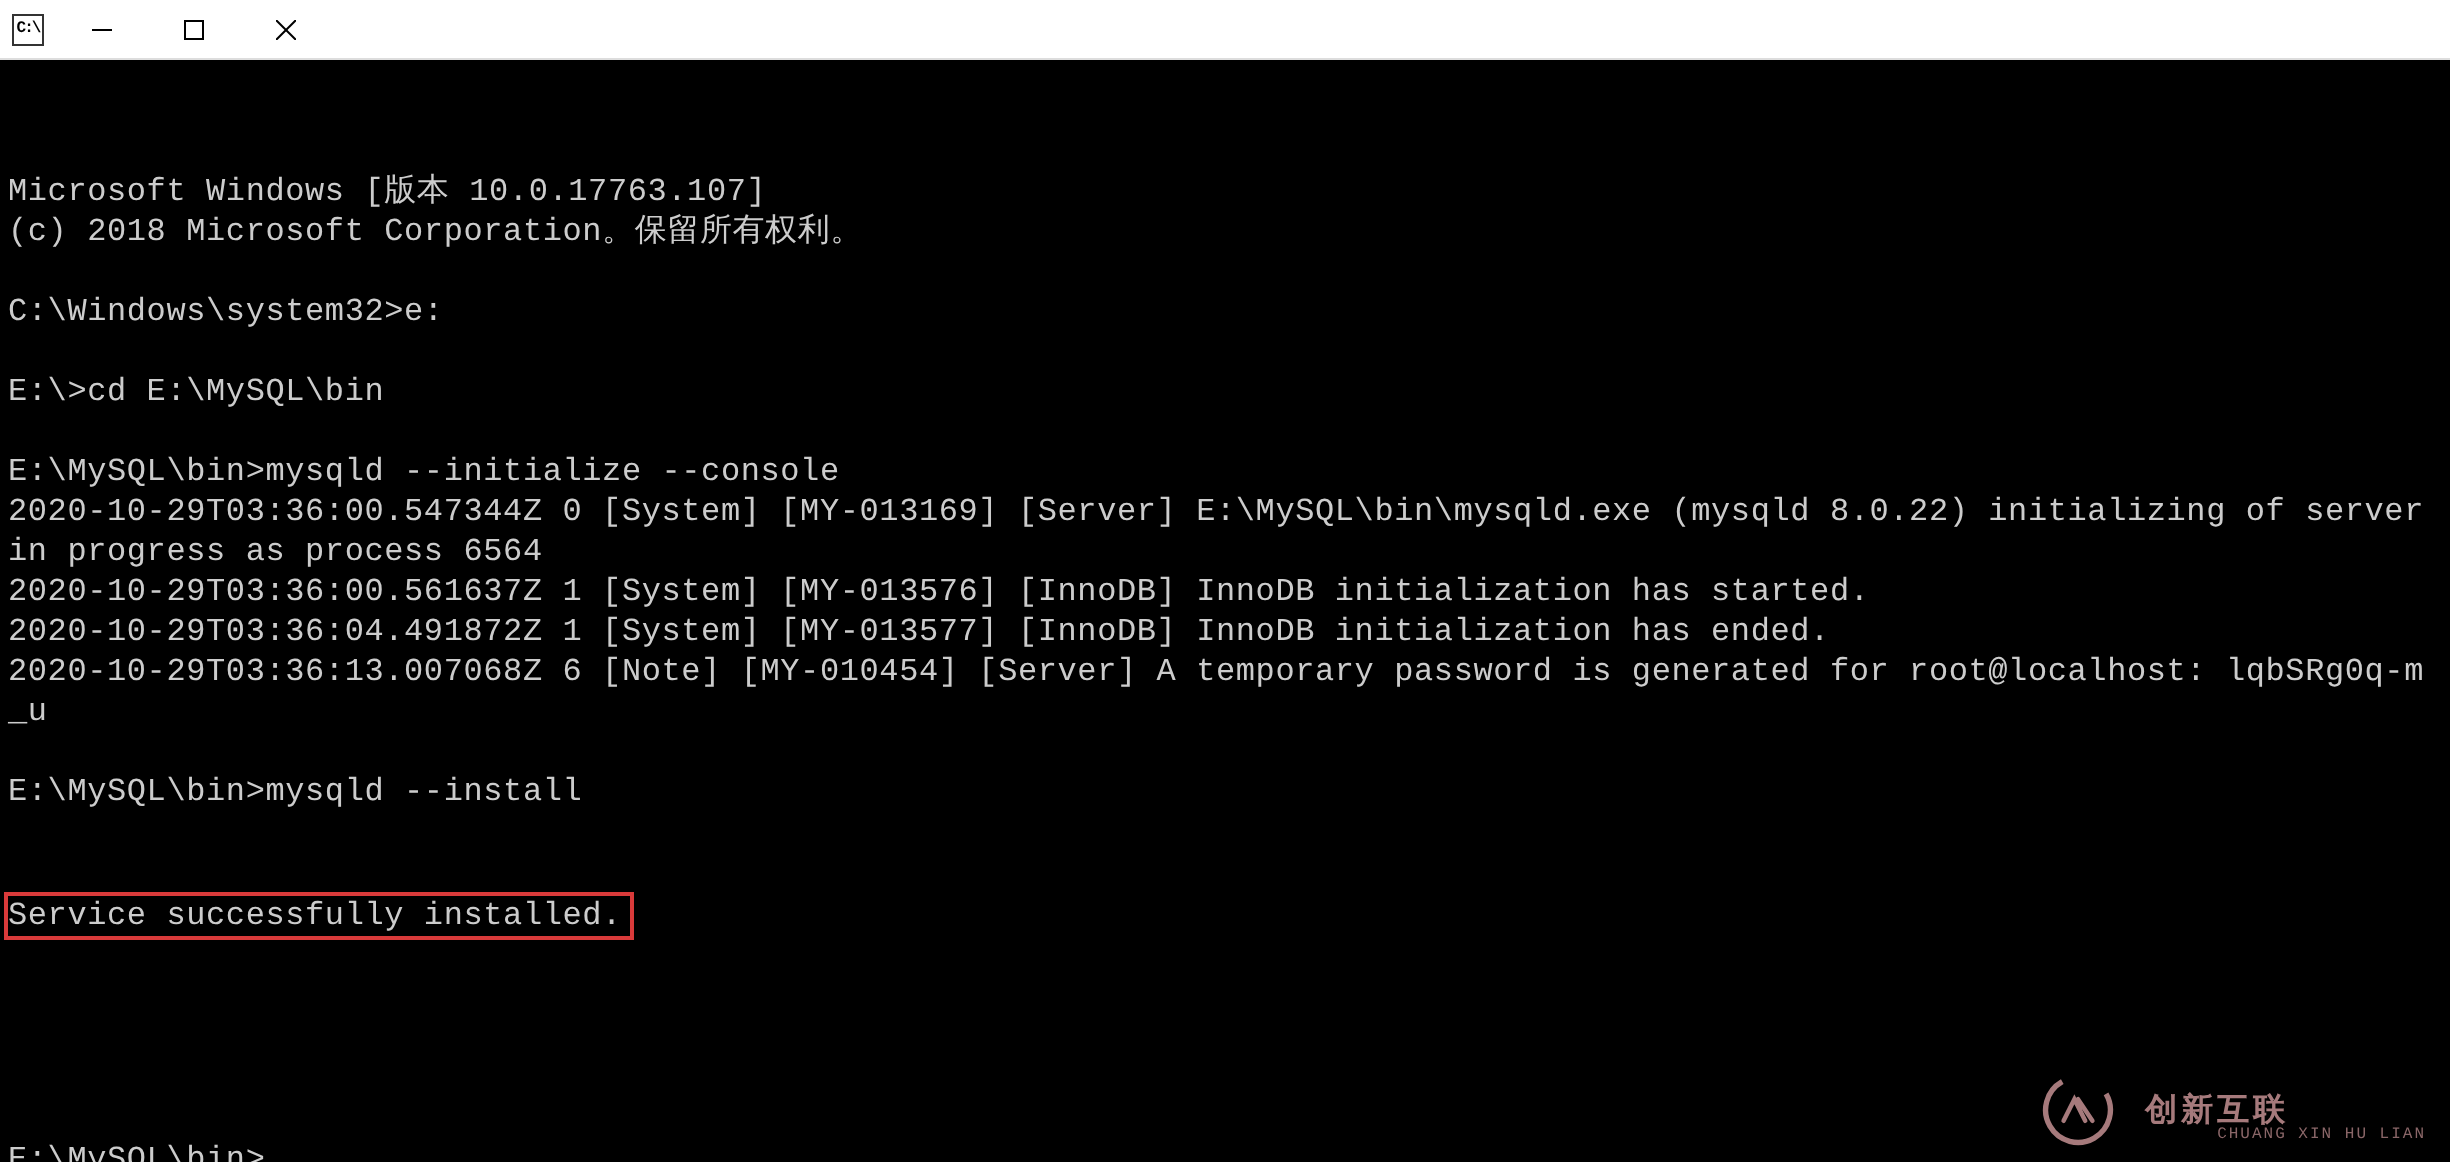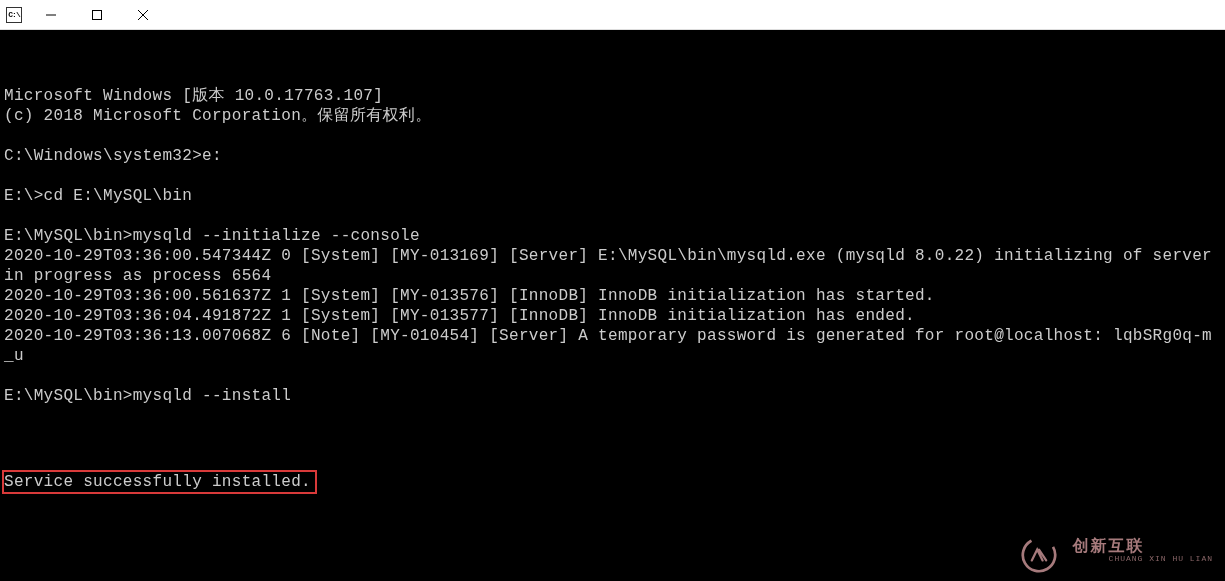--- a/index.html
+++ b/index.html
@@ -66,36 +66,35 @@
       letter-spacing: 0.3px;
       height: calc(100% - 30px);
       overflow: hidden;
     }
     .line { min-height: 20px; }
     .highlighted {
       display: inline-block;
       border: 2px solid #d93a3a;
       padding: 0 4px 0 0;
       margin-left: -2px;
-      margin-top: 24px;
     }
     .cursor {
       display: inline-block;
       width: 9px;
       height: 3px;
       background: #ccc;
       vertical-align: bottom;
       margin-bottom: 1px;
     }
     .watermark {
       position: absolute;
       right: 12px;
       bottom: 8px;
       display: flex;
-      align-items: flex-start;
+      align-items: flex-end;
       gap: 16px;
       color: #a77;
       opacity: 0.9;
     }
     .watermark-logo {
       width: 36px;
       height: 36px;
     }
     .watermark-text {
       display: flex;

